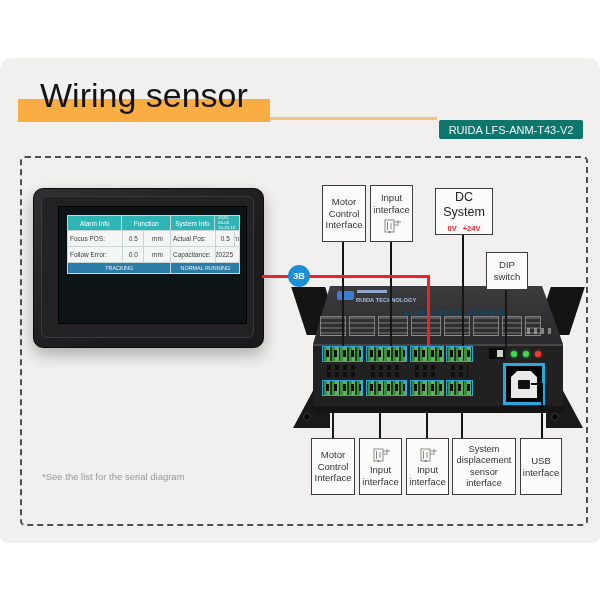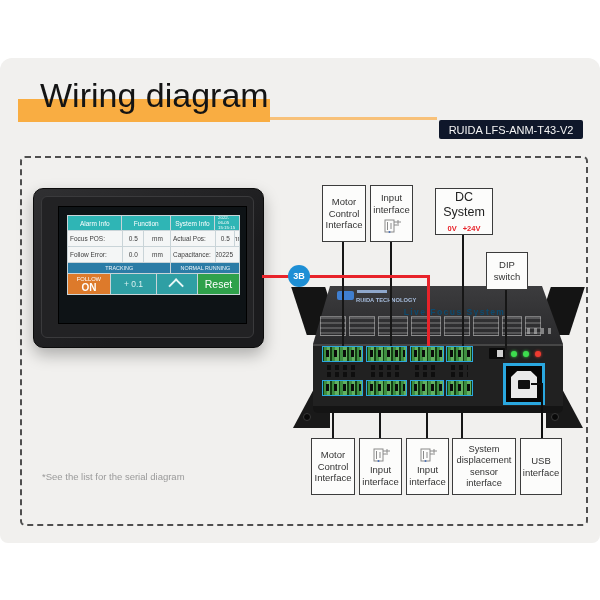--- a/index.html
+++ b/index.html
@@ -5,21 +5,21 @@
   html,body{margin:0;padding:0;}
   body{width:600px;height:600px;position:relative;background:#ffffff;
        font-family:"Liberation Sans", sans-serif;overflow:hidden;}
   .abs{position:absolute;}
 
   
   #gray-panel{left:0;top:58px;width:600px;height:485px;background:#f1f0ee;border-radius:12px 12px 8px 8px;}
   #title-bar{left:18px;top:99px;width:252px;height:23px;background:var(--accent_orange,#f9ad42);z-index:1;}
   #title-line{left:270px;top:117px;width:167px;height:3px;background:#f8c179;z-index:1;}
   #page-title{left:40px;top:76px;font-size:34px;line-height:38px;color:#141414;z-index:2;letter-spacing:0;}
-  #model-badge{left:439px;top:120px;width:144px;height:19px;background:#0f172a;border-radius:2px;
+  #model-badge{left:439px;top:120px;width:144px;height:19px;background:#0f766e;border-radius:2px;
                color:#f5f5f5;font-size:11px;display:flex;align-items:center;justify-content:center;z-index:2;}
   #diagram-border{left:20px;top:156px;width:564px;height:366px;border:2px dashed #4f4f4f;border-radius:5px;}
   #footnote{left:42px;top:471px;font-size:9.5px;color:#9a9a9a;}
 
   
   #hmi-device{left:33px;top:188px;width:229px;height:158px;border-radius:10px;border:1px solid #0c0c0c;
               background:linear-gradient(145deg,#303032,#1b1b1d 65%);box-shadow:0 7px 16px rgba(0,0,0,.28);z-index:3;}
   #hmi-bezel{left:41px;top:196px;width:211px;height:140px;border-radius:6px;border:1px solid #3a3a3c;background:#222224;z-index:3;}
   #hmi-screen{left:58px;top:206px;width:187px;height:116px;background:#0e1316;border:1px solid #000;z-index:4;}
   #hmi-table{left:67px;top:215px;width:173px;display:flex;flex-direction:column;gap:1px;background:#c9d4d8;
@@ -120,21 +120,21 @@
   #box-laser-bot{left:452px;top:438px;width:64px;height:57px;font-size:9.3px;}
   #box-usb-bot{left:520px;top:438px;width:42px;height:57px;}
   .cicon{width:22px;height:19px;flex:none;}
 </style>
 </head>
 <body>
 
 <div class="abs" id="gray-panel"></div>
 <div class="abs" id="title-bar"></div>
 <div class="abs" id="title-line"></div>
-<div class="abs" id="page-title">Wiring diagram</div>
+<div class="abs" id="page-title">Wiring sensor</div>
 <div class="abs" id="model-badge">RUIDA LFS-ANM-T43-V2</div>
 <div class="abs" id="diagram-border"></div>
 <div class="abs" id="footnote">*See the list for the serial diagram</div>
 
 <div class="abs" id="hmi-device"></div>
 <div class="abs" id="hmi-bezel"></div>
 <div class="abs" id="hmi-screen"></div>
 <div class="abs" id="hmi-table">
   <div class="scr-row hdr">
     <div class="cell w53">
@@ -189,35 +189,20 @@
     <div class="cell wfl">
         <span class="scL f9 s7">20225</span>
       </div>
   </div>
   <div class="scr-row stat">
     <div class="cell w102">
         <span class="sc f9 s6">TRACKING</span>
       </div>
     <div class="cell wfl">
         <span class="sc f9 s6">NORMAL RUNNING</span>
-      </div>
-  </div>
-  <div class="scr-row btns">
-    <div class="cell b1 btn-orange two-line">
-      <span class="small">FOLLOW</span>
-      <span class="big">ON</span>
-    </div>
-    <div class="cell b2 btn-teal">
-        <span class="inc-txt">+ 0.1</span>
-      </div>
-    <div class="cell b3 btn-teal">
-        <span class="chev up"></span>
-      </div>
-    <div class="cell wfl btn-green">
-        <span class="btn-txt">Reset</span>
       </div>
   </div>
 </div>
 
 <div class="lineV ltop" style="left:342px;top:242px;height:104px;"></div>
 <div class="lineV ltop" style="left:390px;top:242px;height:104px;"></div>
 <div class="lineV ltop" style="left:462px;top:235px;height:111px;"></div>
 <div class="lineV ltop" style="left:505px;top:282px;height:68px;"></div>
 <div class="abs" id="red-h"></div>
 <div class="abs" id="red-v"></div>

